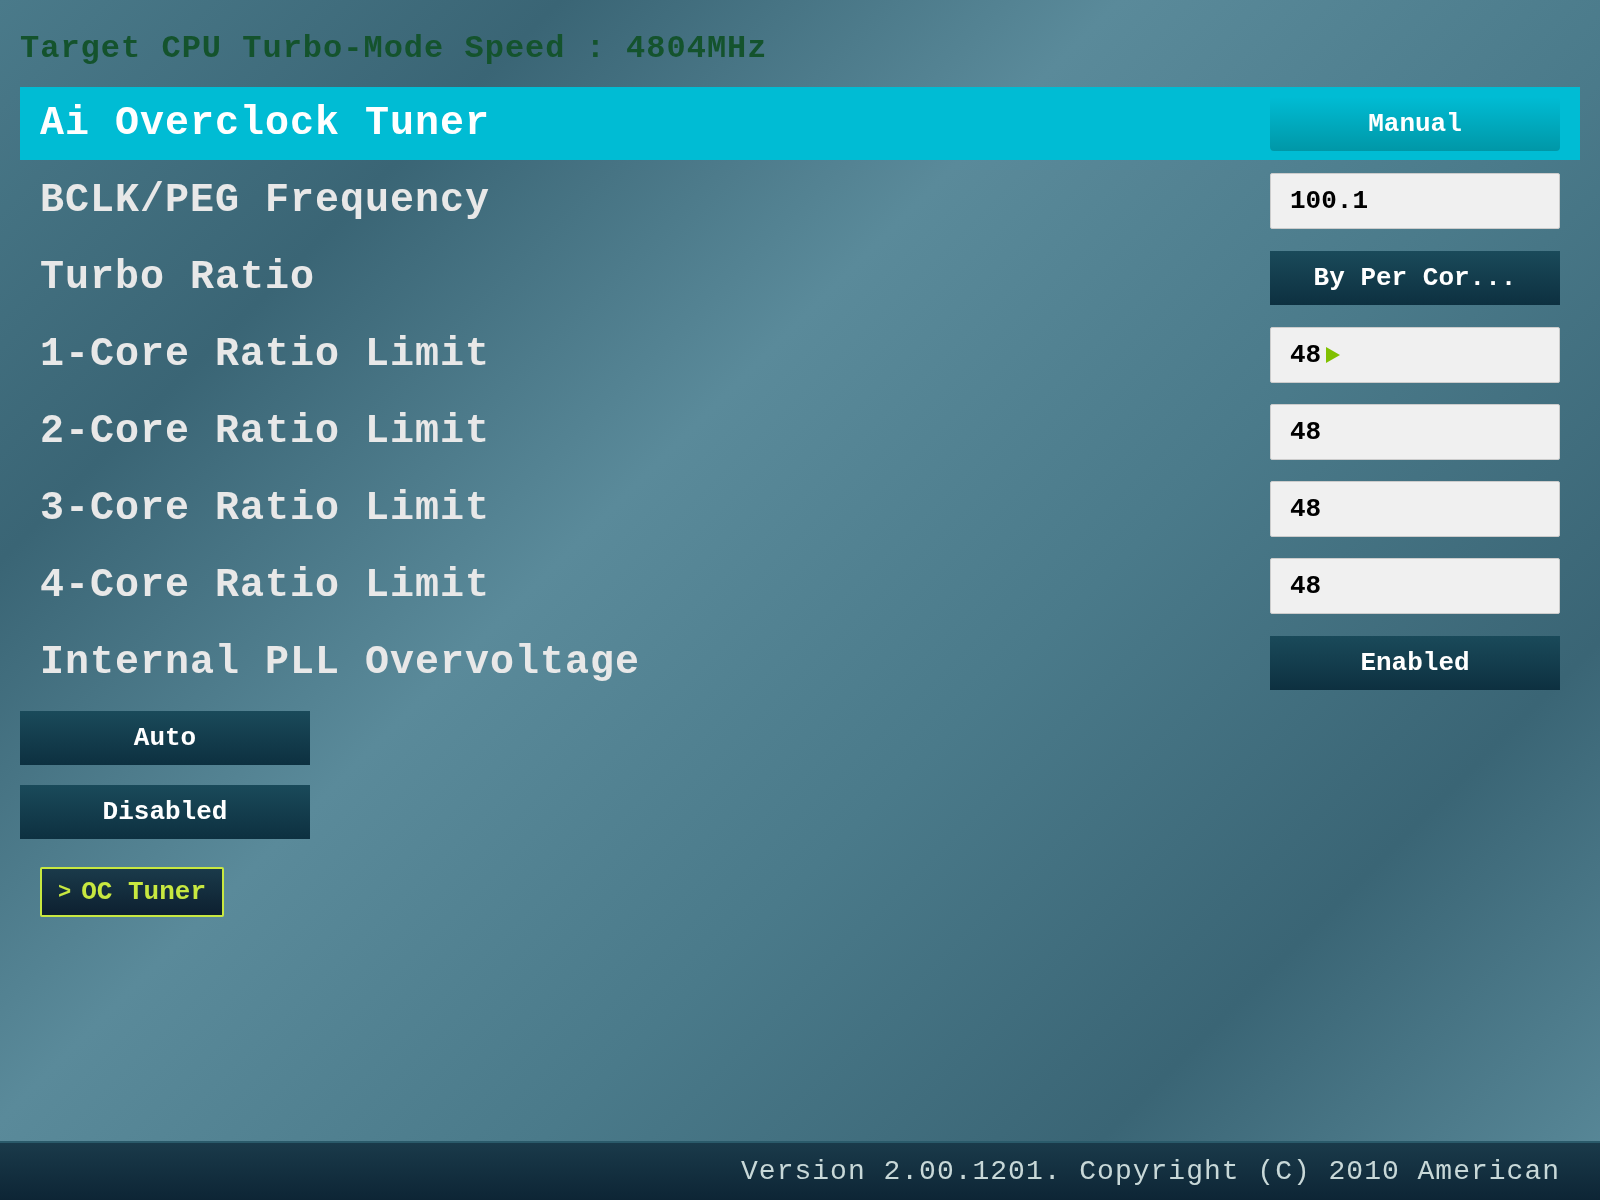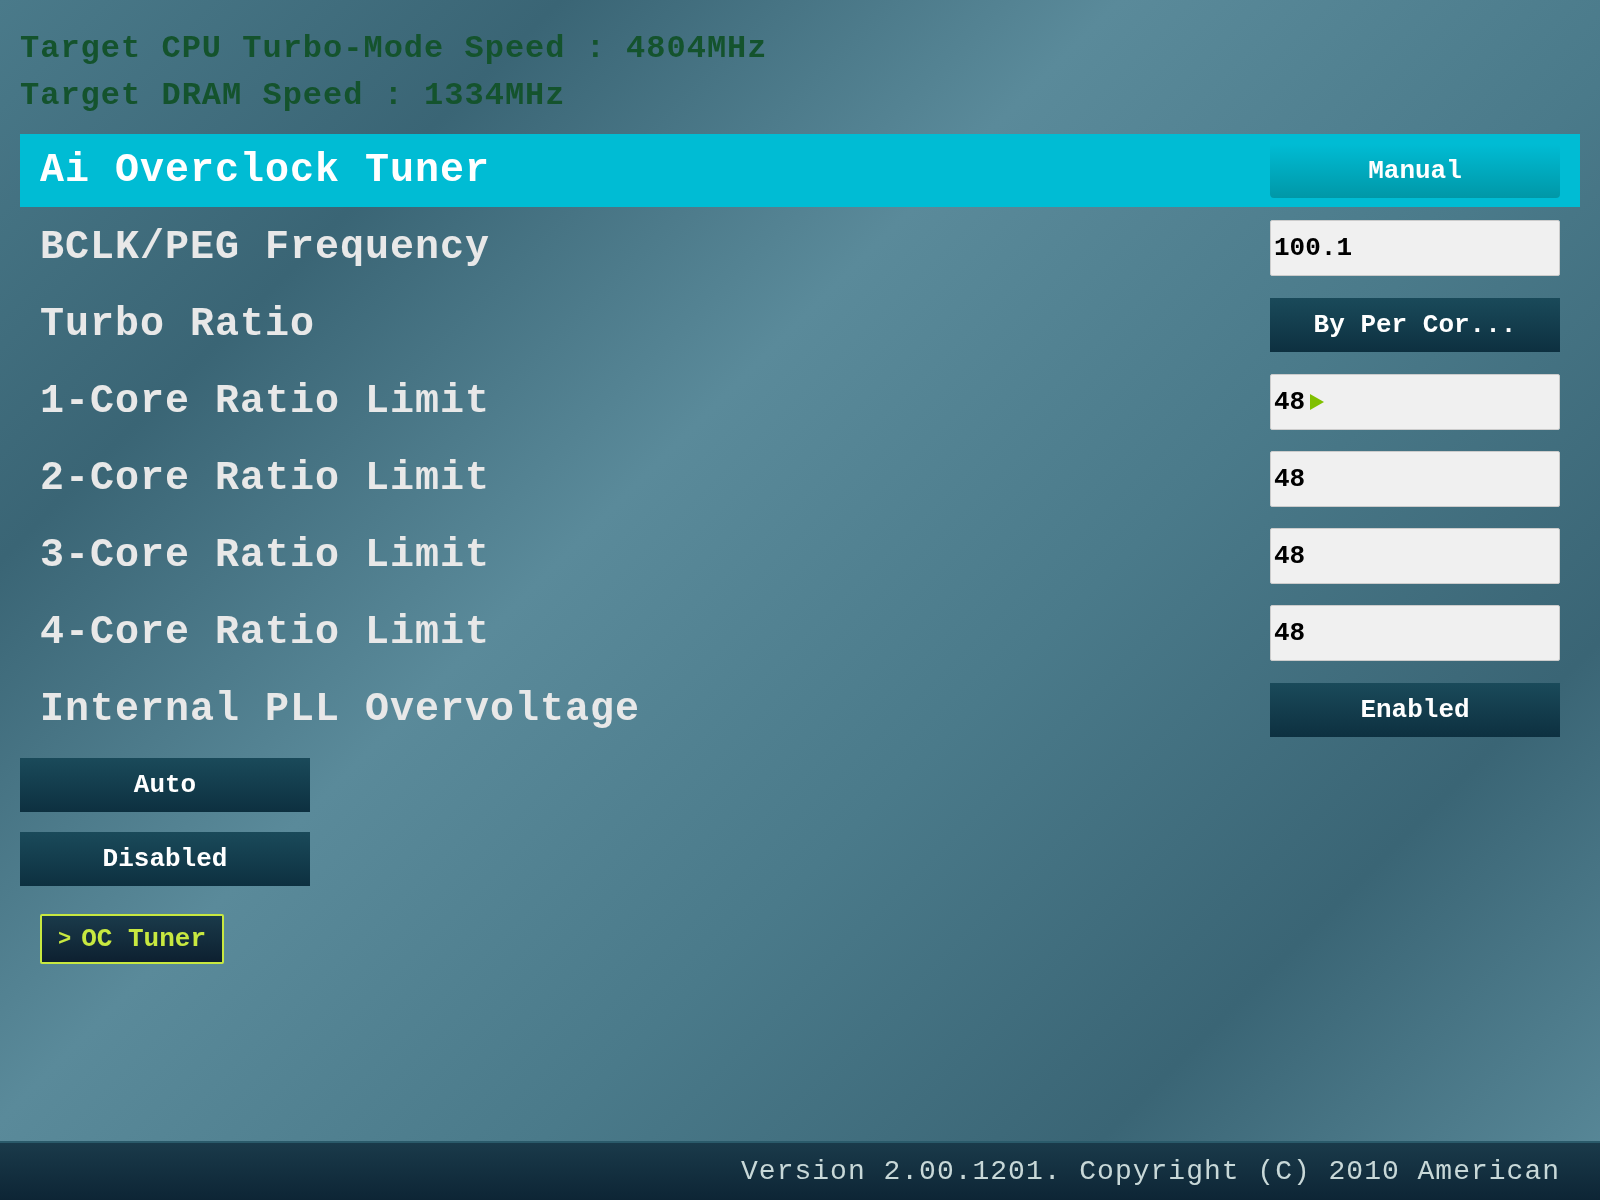--- a/index.html
+++ b/index.html
@@ -87,21 +87,21 @@
       color: #ffffff;
       border-radius: 0;
     }
 
     .input-white {
       background-color: #f0f0f0;
       color: #000000;
       border: 1px solid #cccccc;
       border-radius: 2px;
       text-align: left;
-      padding: 12px 3px;
+      padding: 12px 19px;
     }
 
     .oc-tuner-row {
       display: flex;
       align-items: center;
       margin-top: 10px;
       padding: 10px 20px;
     }
 
     .oc-tuner-btn {
@@ -158,24 +158,20 @@
   </style>
 </head>
 <body>
 
 <div class="main-content">
   <div class="target-info">
     <div class="target-line">
       <span>Target CPU Turbo-Mode Speed :</span>
       <span>4804MHz</span>
     </div>
-    <div class="target-line">
-      <span>Target DRAM Speed :</span>
-      <span>1334MHz</span>
-    </div>
   </div>
 
   <div class="settings-rows">
 
     <div class="settings-row highlighted">
       <div class="row-label">Ai Overclock Tuner</div>
       <div class="row-value">
         <button class="value-btn btn-cyan">Manual</button>
       </div>
     </div>

